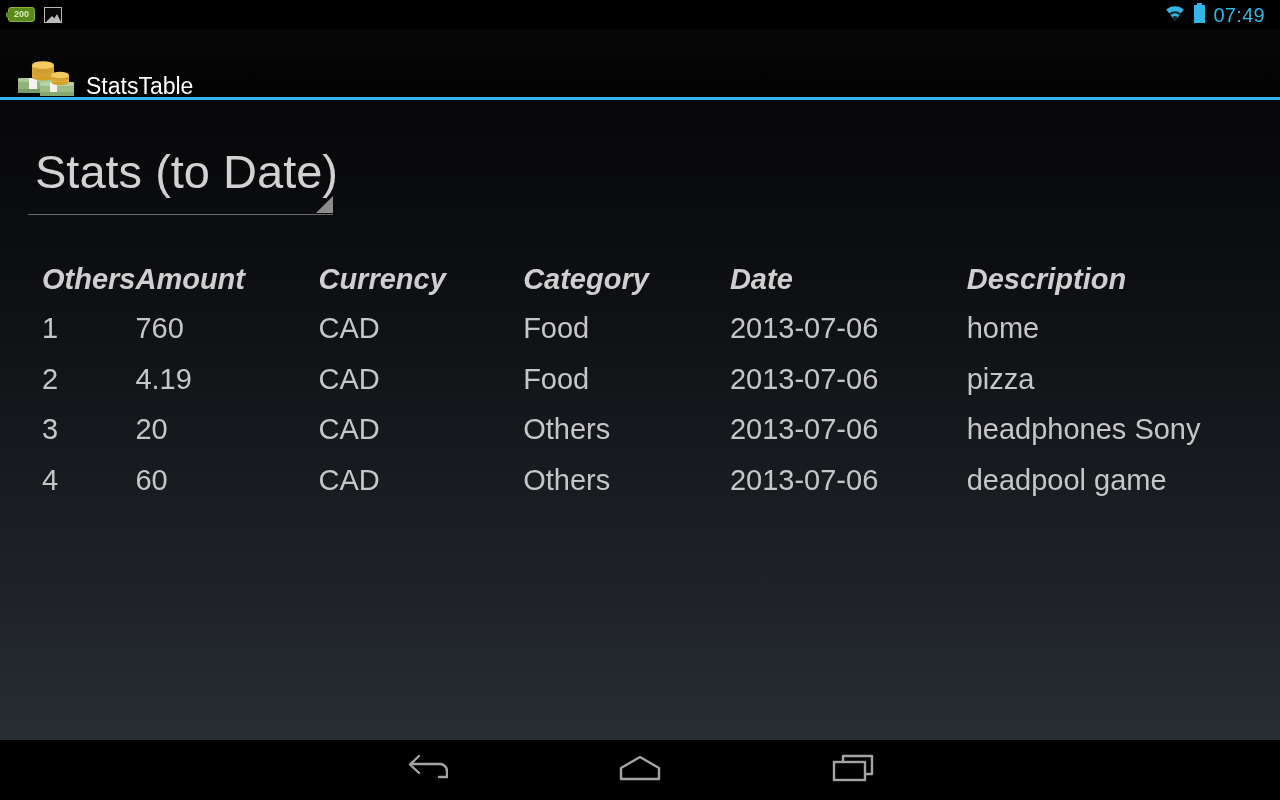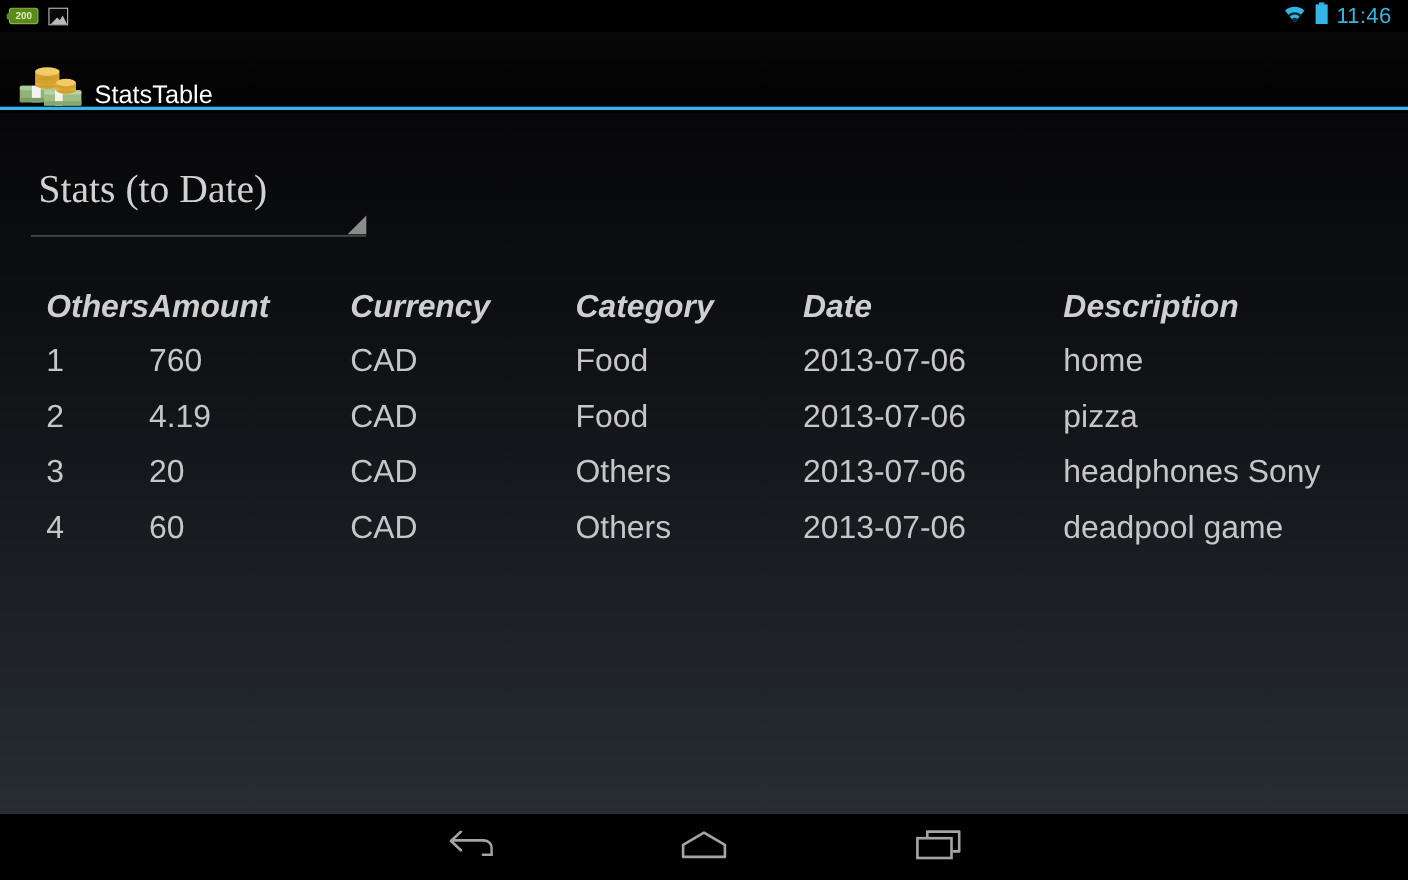--- a/index.html
+++ b/index.html
@@ -103,25 +103,25 @@
     background:linear-gradient(to bottom,#070709 0%,#0d0f12 28%,#191c21 62%,#23272e 88%,#282c33 100%);
   }
 
   
   #spinner {
     position:absolute; left:28px; top:40px;
     width:305px; height:72px;
   }
   .spinner-text {
     color:#d2d2d2;
-    font-size:36px;
+    font-size:47px;
     padding-left:7px;
     line-height:58px;
     white-space:nowrap;
-    font-family:Liberation Serif, serif;
+    font-family:Liberation Sans, sans-serif;
   }
   .spinner-underline {
     position:absolute; left:0; bottom:0;
     width:305px; height:1px;
     background:#6a6a6a;
   }
   .spinner-caret {
     position:absolute; right:0; bottom:2px;
     width:0; height:0;
     border-left:17px solid transparent;
@@ -196,21 +196,21 @@
           <path d="M11 16.5 L6.6 11.0 A7 7 0 0 1 15.4 11.0 Z" fill="#33b5e5"></path>
           <path d="M11 16.5 L8.4 13.2 A4 4 0 0 1 13.6 13.2 Z" fill="#0c2630"></path>
         </svg>
       </span>
       <span>
         <svg width="13" height="20" viewBox="0 0 13 20">
           <rect x="4" y="0" width="5" height="2.4" fill="#33b5e5"></rect>
           <rect x="1" y="2" width="11" height="18" fill="#33b5e5"></rect>
         </svg>
       </span>
-      <span class="sb-clock">11:46</span>
+      <span class="sb-clock">07:49</span>
     </div>
   </div>
 
   <div id="action-bar">
     <div class="app-icon">
       <svg width="62" height="48" viewBox="0 0 62 48">
 
         <g>
           <rect x="4" y="26" width="40" height="15" rx="1.5" fill="#8fb37a"></rect>
           <rect x="4" y="26" width="40" height="4" rx="1.5" fill="#a9c996"></rect>

